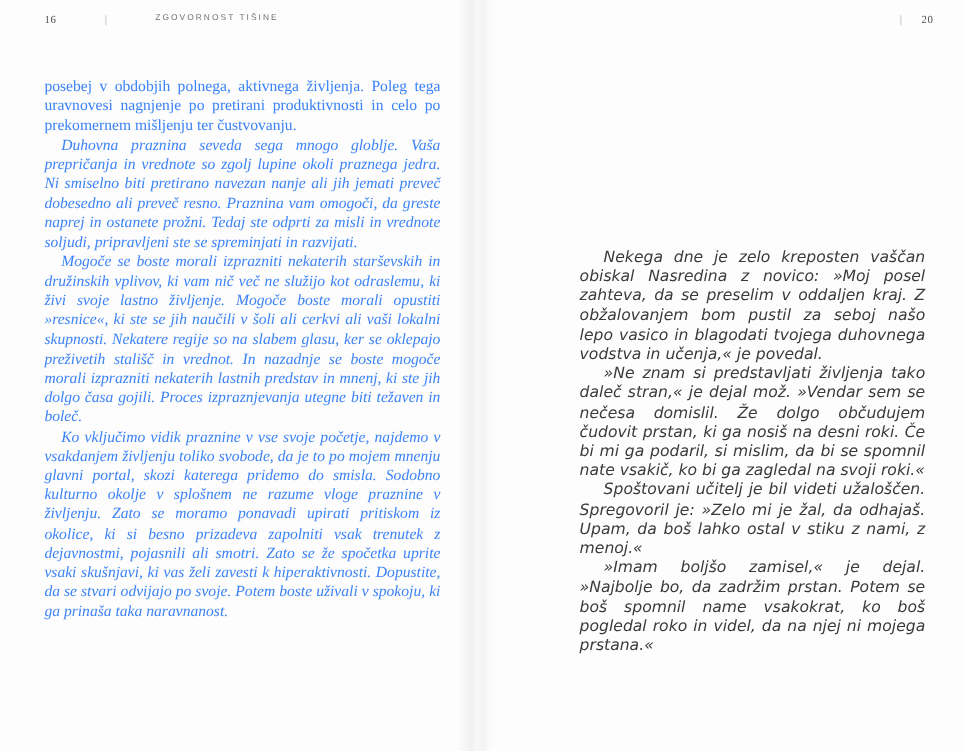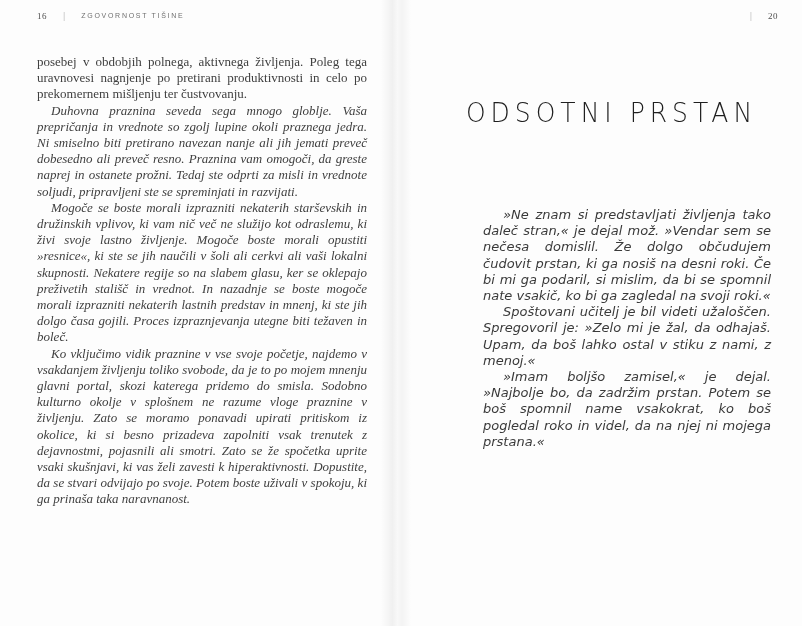--- a/index.html
+++ b/index.html
@@ -22,40 +22,40 @@
       rgba(0,0,0,0.02) 55%, rgba(0,0,0,0.04) 70%, rgba(0,0,0,0) 100%);
     pointer-events:none;
   }
 
   
   .running-head {
     position:absolute; top:11px;
     display:flex; align-items:center;
     line-height:10px;
   }
-  .running-head.left  { left:37px; }
+  .running-head.left  { left:37px;gap:24px; }
   .running-head.right { right:24px; }
   .folio {
     font-family:"Liberation Serif", serif;
     font-size:9px; color:#4e4e4e; letter-spacing:0.5px;
   }
   .head-divider {
     color:#c6c6c6; font-size:9px; font-family:"Liberation Sans", sans-serif;
     margin:0 16px; font-weight:400;
   }
   .head-title {
     font-family:"Liberation Sans", sans-serif;
     font-size:7px; letter-spacing:1.7px; color:#6f6f6f;
     text-transform:uppercase; white-space:nowrap;
   }
 
   
   .body-left {
-    position:absolute; top:54px; left:37px; width:330px;
-    font-size:13px; line-height:16.2px; color:#404040;
+    position:absolute; top:64px; left:37px; width:330px;
+    font-size:13px; line-height:16.2px; color:#3b82f6;
     text-align:justify; text-justify:inter-word;
   }
   .body-left p { margin:0; }
   .body-left p.indent { text-indent:14px;font-style:italic; }
 
   
   .chapter-title-wrap {
     position:absolute; top:99px; left:58px; width:305px;
     display:flex; justify-content:center; overflow:visible;
   }
@@ -99,24 +99,22 @@
 
   <div class="gutter"></div>
 
   <div class="page page-right">
 
     <div class="running-head right">
       <span class="head-divider">|</span>
       <span class="folio">20</span>
     </div>
 
-    <div class="chapter-title-wrap">
-      <span class="chapter-title">ODSOTNI PRSTAN</span>
-    </div>
 
     <div class="body-right">
+      <p class="indent">Nekega dne je zelo kreposten vaščan obiskal Nasredina z novico: »Moj posel zahteva, da se preselim v oddaljen kraj. Z obžalovanjem bom pustil za seboj našo lepo vasico in blagodati tvojega duhovnega vodstva in učenja,« je povedal.</p>
       <p class="indent">»Ne znam si predstavljati življenja tako daleč stran,« je dejal mož. »Vendar sem se nečesa domislil. Že dolgo občudujem čudovit prstan, ki ga nosiš na desni roki. Če bi mi ga podaril, si mislim, da bi se spomnil nate vsakič, ko bi ga zagledal na svoji roki.«</p>
       <p class="indent">Spoštovani učitelj je bil videti užaloščen. Spregovoril je: »Zelo mi je žal, da odhajaš. Upam, da boš lahko ostal v stiku z nami, z menoj.«</p>
       <p class="indent">»Imam boljšo zamisel,« je dejal. »Najbolje bo, da zadržim prstan. Potem se boš spomnil name vsakokrat, ko boš pogledal roko in videl, da na njej ni mojega prstana.«</p>
     </div>
   </div>
 
 </div>
 
 </body></html>

